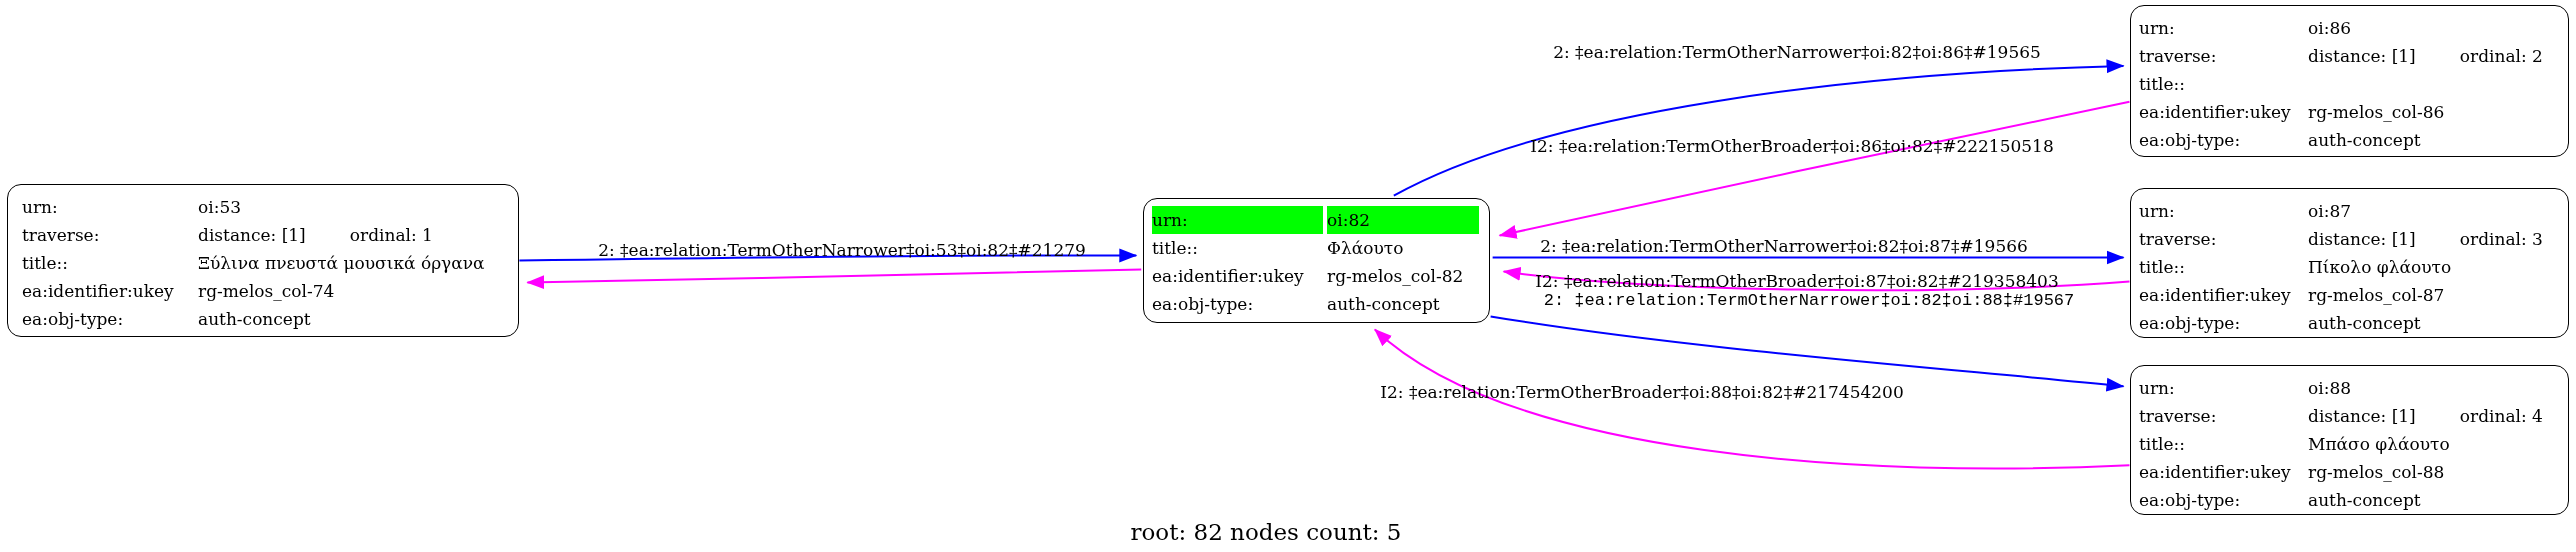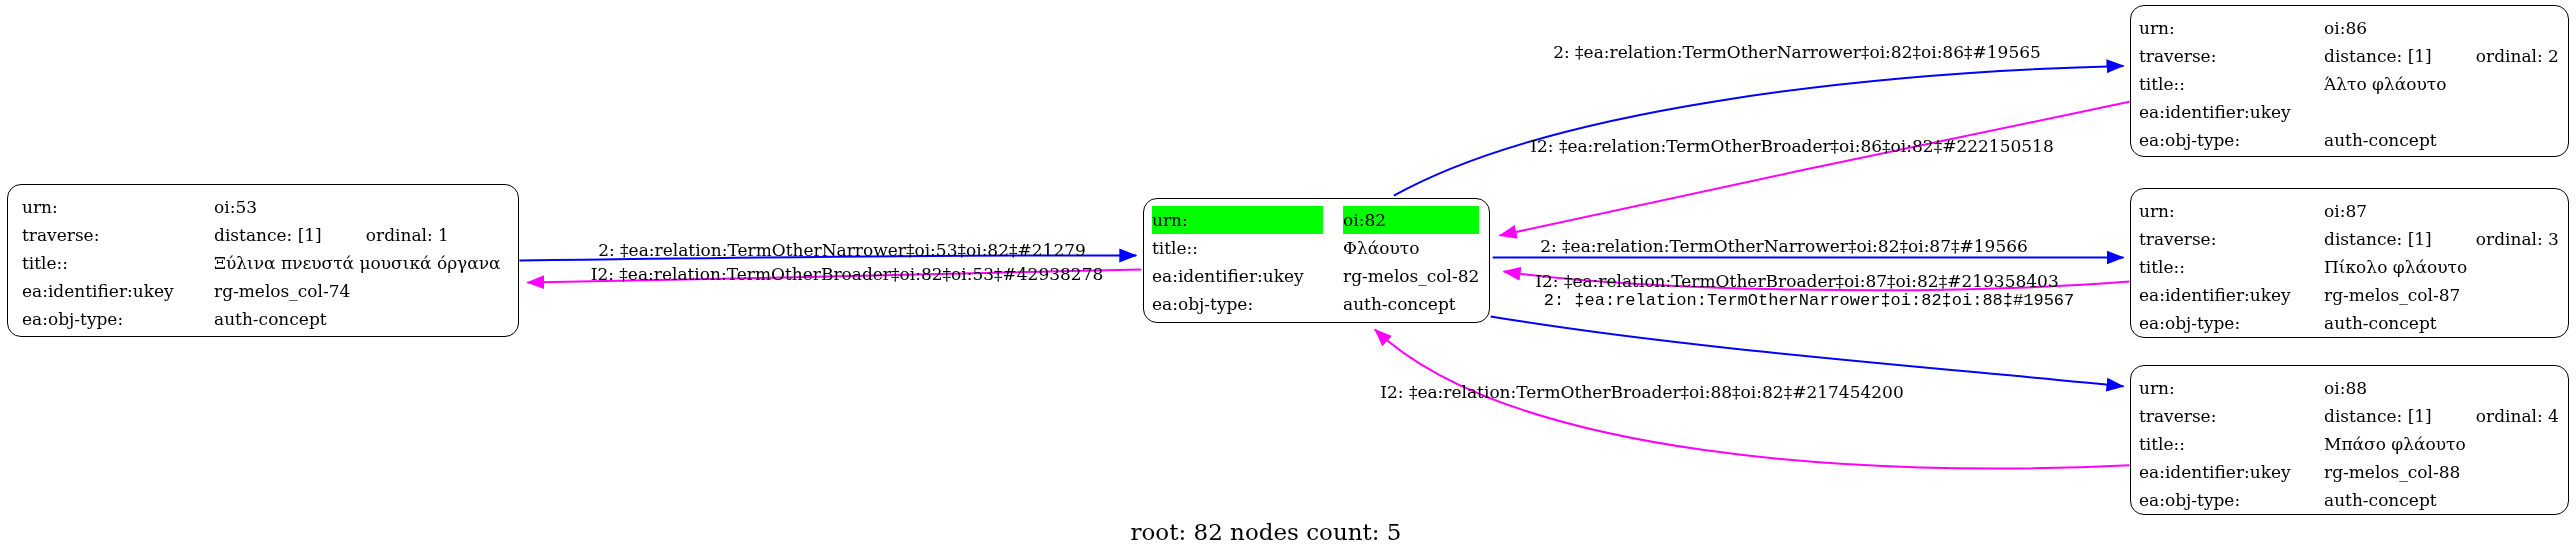--- a/index.html
+++ b/index.html
@@ -15,21 +15,21 @@
   .node{
     position:absolute;
     background:#fff;
     border:1.4px solid #000;
     border-radius:14px;
     box-sizing:border-box;
     font-size:17px;
     line-height:28px;
     white-space:nowrap;
   }
-  .node .row{display:flex;align-items:center;column-gap:20px;}
+  .node .row{display:flex;align-items:center;column-gap:4px;}
   .node .lbl{flex:0 0 auto;}
   .node .val{flex:1 1 auto;display:flex;}
   .node .ord{margin-left:44px;}
   
   .n-left  {padding:8px 10px 0 14px;}
   .n-left  .lbl{width:172px;}
   .n-center{padding:7px 10px 0 8px;}
   .n-center .lbl{width:171px;}
   .n-right {padding:8px 8px 0 8px;}
   .n-right .lbl{width:165px;}
@@ -124,24 +124,24 @@
     </div>
     <div class="row">
       <span class="lbl">traverse:</span>
       <span class="val">
           <span>distance: [1]</span>
           <span class="ord">ordinal: 2</span>
         </span>
     </div>
     <div class="row">
       <span class="lbl">title::</span>
-      <span class="val">Άλτο φλάουτο</span>
-    </div>
-    <div class="row">
-      <span class="lbl">ea:identifier:ukey</span>
+    </div>
+    <div class="row">
+      <span class="lbl">ea:identifier:ukey</span>
+      <span class="val">rg-melos_col-86</span>
     </div>
     <div class="row">
       <span class="lbl">ea:obj-type:</span>
       <span class="val">auth-concept</span>
     </div>
   </div>
 
   <div class="node n-right" style="left:2130px;top:188px;width:439px;height:150px;">
     <div class="row">
       <span class="lbl">urn:</span>
@@ -188,21 +188,20 @@
       <span class="lbl">ea:identifier:ukey</span>
       <span class="val">rg-melos_col-88</span>
     </div>
     <div class="row">
       <span class="lbl">ea:obj-type:</span>
       <span class="val">auth-concept</span>
     </div>
   </div>
 
   <div class="edge-label" style="left:842px;top:240px;">2: ‡ea:relation:TermOtherNarrower‡oi:53‡oi:82‡#21279</div>
-  <div class="edge-label" style="left:847px;top:264px;">I2: ‡ea:relation:TermOtherBroader‡oi:82‡oi:53‡#42938278</div>
   <div class="edge-label" style="left:1797px;top:42px;">2: ‡ea:relation:TermOtherNarrower‡oi:82‡oi:86‡#19565</div>
   <div class="edge-label" style="left:1792px;top:136px;">I2: ‡ea:relation:TermOtherBroader‡oi:86‡oi:82‡#222150518</div>
   <div class="edge-label" style="left:1784px;top:236px;">2: ‡ea:relation:TermOtherNarrower‡oi:82‡oi:87‡#19566</div>
   <div class="edge-label" style="left:1797px;top:271px;">I2: ‡ea:relation:TermOtherBroader‡oi:87‡oi:82‡#219358403</div>
   <div class="edge-label" style="left:1809px;top:291px;font-family:Liberation Mono, monospace;">2: ‡ea:relation:TermOtherNarrower‡oi:82‡oi:88‡#19567</div>
   <div class="edge-label" style="left:1642px;top:382px;">I2: ‡ea:relation:TermOtherBroader‡oi:88‡oi:82‡#217454200</div>
 
   <div class="footer" style="left:1266px;top:519px;">root: 82 nodes count: 5</div>
 
 </div>

